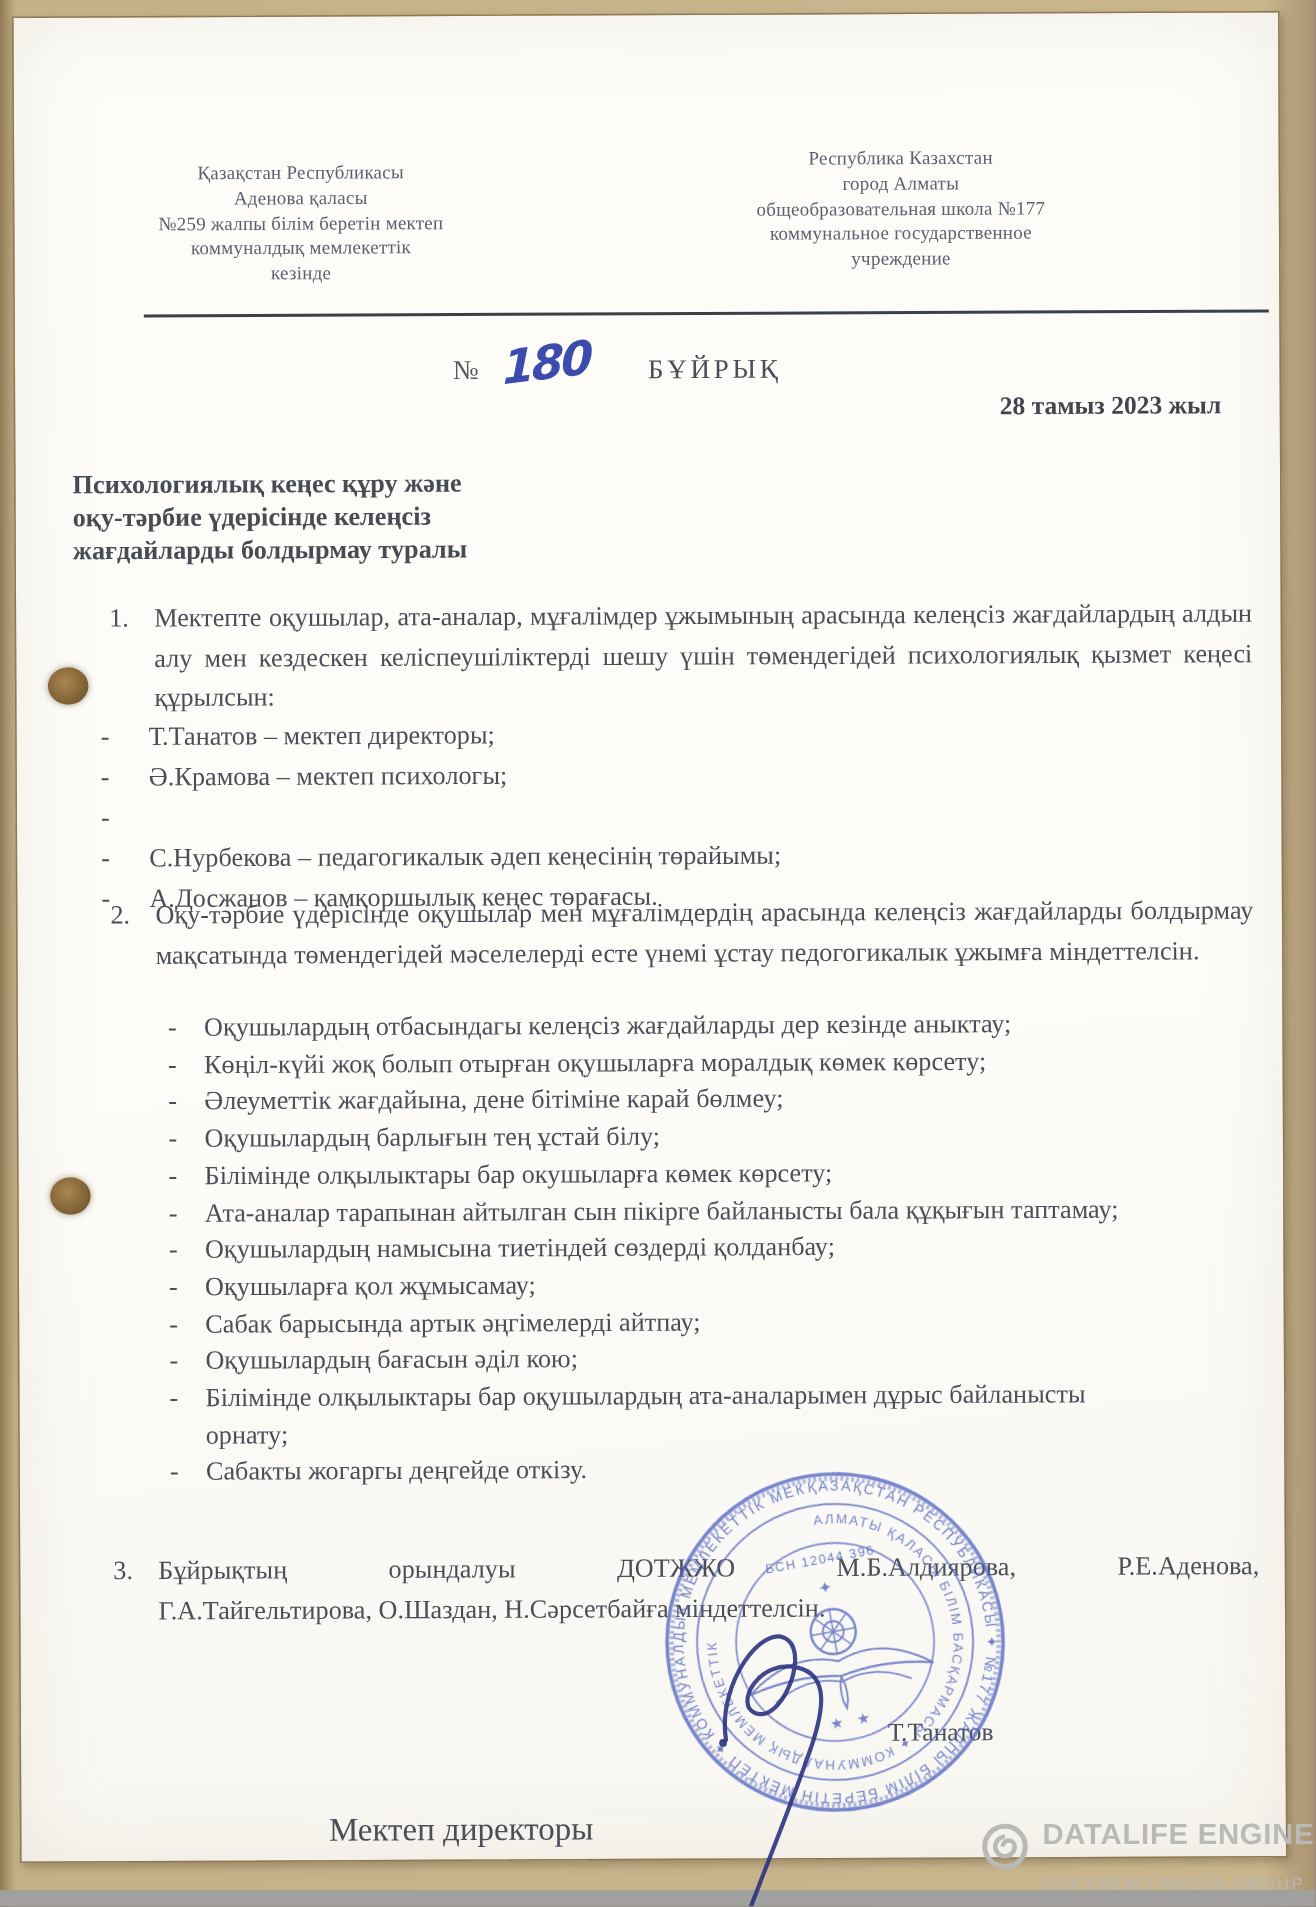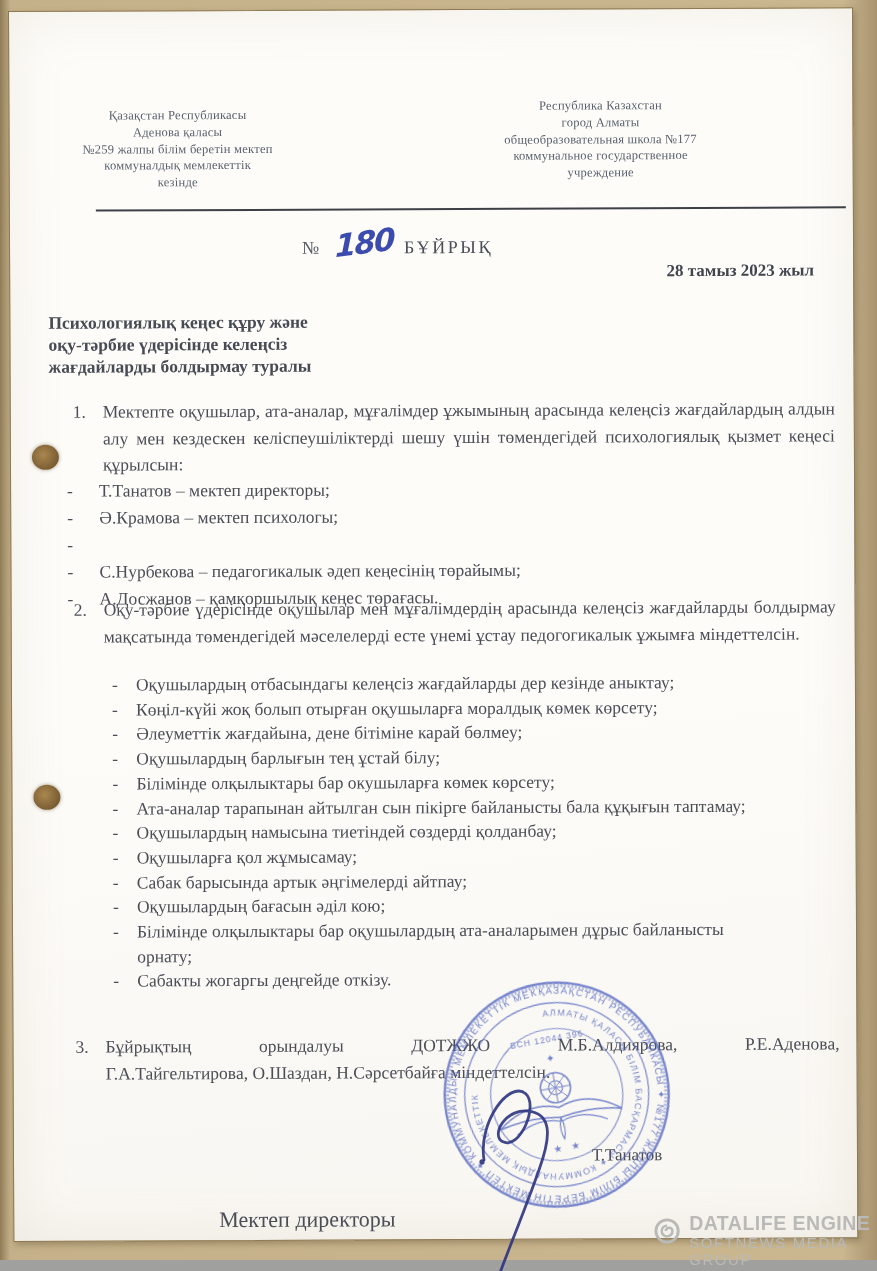--- a/index.html
+++ b/index.html
@@ -10,31 +10,31 @@
   }
   .bottom-strip{position:absolute;left:0;bottom:0;width:100%;height:11px;background:#a0a09e;}
   .paper{
     position:absolute;left:8px;top:11px;width:843px;height:1229px;
     background:linear-gradient(175deg,#fdfcf9 55%,#f8f6f1);
     border:1px solid #8d7a55;
     box-shadow:inset 0 0 55px rgba(170,150,110,.14), 2px 3px 6px rgba(80,65,40,.35);
     transform:rotate(-0.25deg);transform-origin:top left;
   }
   .hdr{position:absolute;text-align:center;font-size:12.6px;line-height:16.8px;color:#5a616e;letter-spacing:.2px;}
-  .hdr-left{left:56px;top:96px;width:224px;}
+  .hdr-left{left:79px;top:96px;width:224px;}
   .hdr-right{left:428px;top:88px;width:326px;}
   .divider{position:absolute;left:86px;top:198px;width:750px;border-top:2px solid #3d4047;}
   .order-line{position:absolute;left:292px;top:214px;white-space:nowrap;color:#4e525b;}
   .order-no{font-size:18px;color:#565a63;}
   .order-num{
     display:inline-block;margin:0 10px 0 16px;
     font-family:"DejaVu Sans",sans-serif;font-style:italic;font-size:31px;font-weight:bold;
     color:#3c4cae;transform:rotate(-7deg) skewX(-8deg);letter-spacing:-2px;
   }
-  .order-title{font-size:18px;letter-spacing:2.5px;color:#4a4e57;}
+  .order-title{font-size:18px;letter-spacing:2.5px;color:#4a4e57;margin-left:28px;}
   .date{position:absolute;left:498px;top:252px;width:306px;text-align:right;font-weight:bold;font-size:17px;color:#41454e;}
   .subject{position:absolute;left:38px;top:300px;font-weight:bold;font-size:17.5px;line-height:22px;color:#474b54;}
   .body-txt{color:#4b4e57;font-size:17.5px;}
   .para{position:absolute;display:flex;width:762px;}
   .para .num{width:30px;flex:none;line-height:26.5px;}
   .para .ptxt{flex:1;line-height:26.5px;text-align:justify;}
   .p1{left:62px;top:387px;}
   .p2{left:62px;top:585px;}
   .names{position:absolute;left:56px;top:466px;}
   .names .row{display:flex;line-height:27px;}
@@ -53,21 +53,21 @@
   .hole{position:absolute;width:27px;height:25px;border-radius:50%;
     background:radial-gradient(circle at 42% 40%,#aa874f,#7c5e34 68%,#6a4e29);
     box-shadow:0 0 4px rgba(95,75,45,.55);}
   .hole1{left:21px;top:433px;}
   .hole2{left:21px;top:773px;}
   .stamp{position:absolute;left:424px;top:966px;width:238px;height:238px;transform:rotate(-10deg);opacity:.93;filter:blur(.3px);}
   .sig-stroke{position:absolute;left:412px;top:1008px;width:220px;height:272px;}
   .watermark{position:absolute;left:653px;top:1214px;display:flex;align-items:flex-start;gap:8px;
     font-family:"Liberation Sans","DejaVu Sans",sans-serif;color:#b9b9b7;}
   .wm-title{font-size:19.5px;font-weight:bold;letter-spacing:.5px;line-height:19px;}
-  .wm-sub{font-size:15px;letter-spacing:1.6px;margin-top:1px;}
+  .wm-sub{font-size:11px;letter-spacing:1.6px;margin-top:17px;}
 </style>
 </head>
 <body>
 
 <div class="scan">
   <div class="bottom-strip"></div>
 
   <div class="paper">
 
     <div class="hdr hdr-left">

